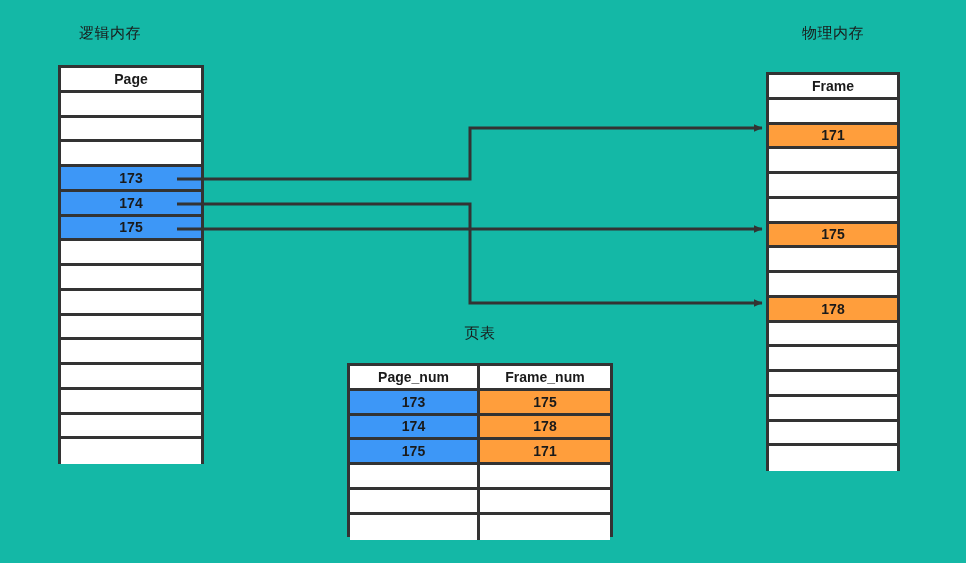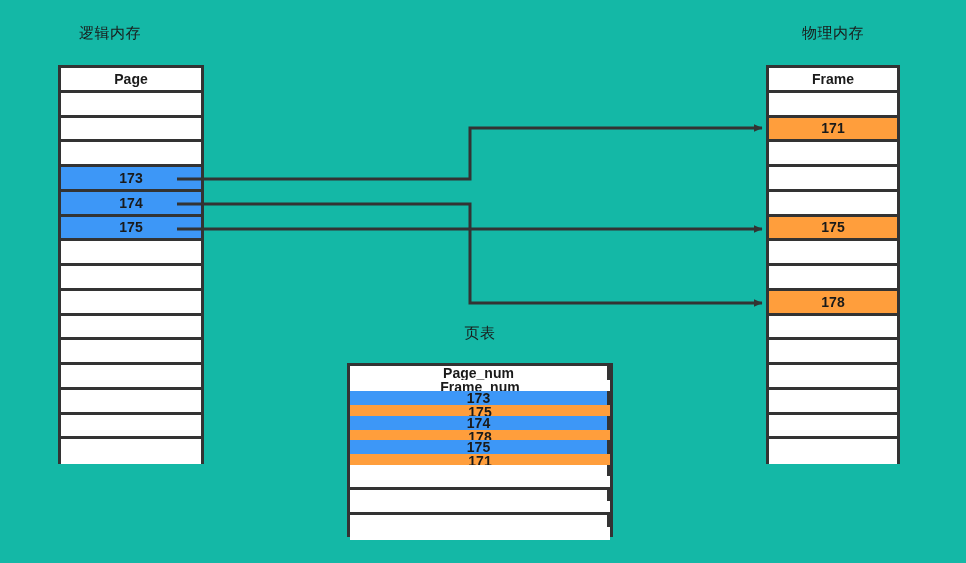--- a/index.html
+++ b/index.html
@@ -29,21 +29,21 @@
   #caption-physical { left: 766px; top: 24px; width: 134px; }
   #caption-pagetable { left: 347px; top: 324px; width: 266px; }
 
   .memtable {
     position: absolute;
     border: 3px solid #333333;
     box-sizing: border-box;
     background: #ffffff;
   }
   #logical-memory-table { left: 43px;  top: 65px; width: 146px; height: 399px; margin-left: 15px; }
-  #physical-memory-table { left: 766px; top: 65px; width: 134px; height: 399px; }
+  #physical-memory-table { left: 766px; top: 72px; width: 134px; height: 399px; }
 
   .memrow {
     height: 24.75px;
     box-sizing: border-box;
     border-bottom: 3px solid #333333;
     display: flex;
     align-items: center;
     justify-content: center;
     font-size: 14px;
     font-weight: bold;
@@ -63,21 +63,20 @@
     height: 174px;
     border: 3px solid #333333;
     box-sizing: border-box;
     background: #ffffff;
   }
   .pt-row {
     display: flex;
     height: 24.8px;
     box-sizing: border-box;
     border-bottom: 3px solid #333333;
-    flex-direction: column;
   }
   .pt-row:last-child { border-bottom: none; }
   .pt-cell {
     flex: 1 1 50%;
     box-sizing: border-box;
     display: flex;
     align-items: center;
     justify-content: center;
     font-size: 14px;
     font-weight: bold;

